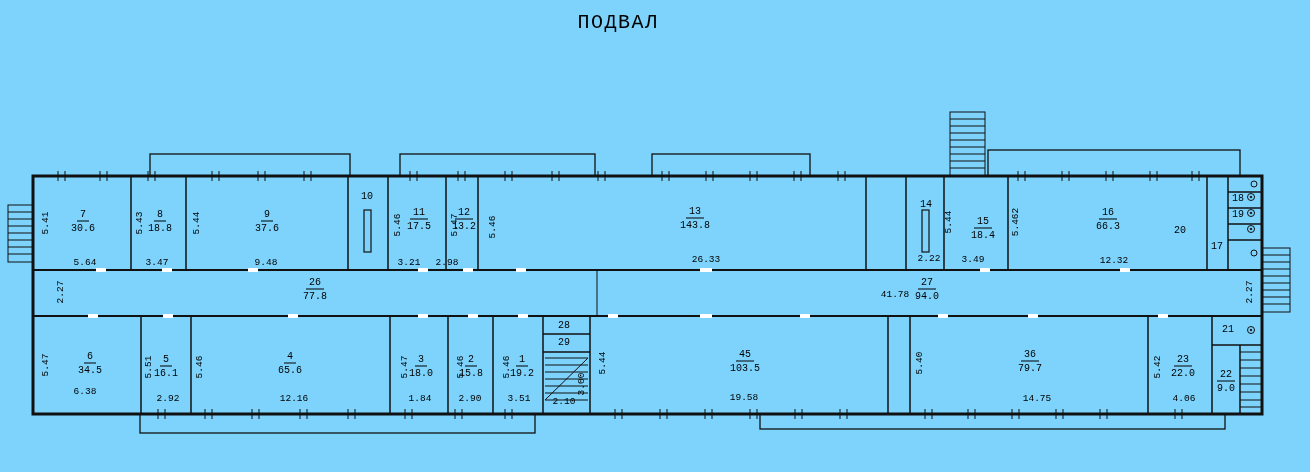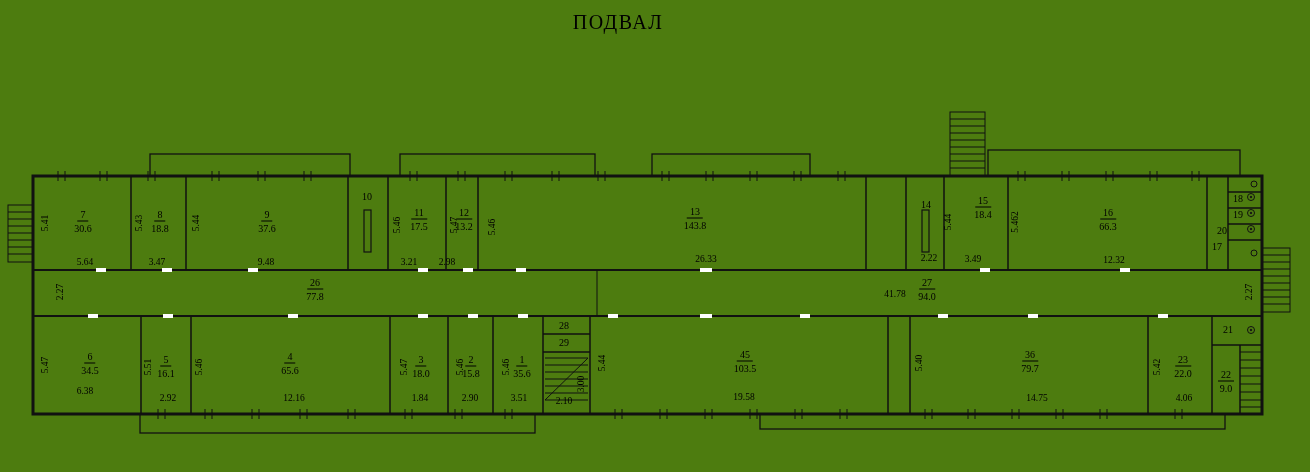--- a/index.html
+++ b/index.html
@@ -1,17 +1,17 @@
 <!DOCTYPE html>
 <html><head>
 <meta charset="utf-8">
 <style>
   html,body{margin:0;padding:0;background:#fff;}
-  .canvas{position:relative;width:1310px;height:472px;background:#4d7c0f;overflow:hidden;
-          font-family:Liberation Serif, serif;color:#111;}
+  .canvas{position:relative;width:1310px;height:472px;background:#7dd3fc;overflow:hidden;
+          font-family:Liberation Mono, monospace;color:#111;}
   .plan-svg{position:absolute;left:0;top:0;}
   .title{position:absolute;left:618px;top:22px;transform:translate(-50%,-50%);
          font-size:20px;letter-spacing:1.5px;color:#000;}
   .lbl{position:absolute;font-size:9.5px;white-space:nowrap;color:#000;
        transform:translate(-50%,-50%);}
   .lbl.v{transform:translate(-50%,-50%) rotate(-90deg);}
   .room{position:absolute;transform:translate(-50%,-50%);text-align:center;
         font-size:10px;line-height:1.15;color:#000;}
   .rn{border-bottom:1px solid #000;padding:0 3px;display:inline-block;}
   .ra{padding-top:1px;}
@@ -221,36 +221,36 @@
   <div class="title">ПОДВАЛ</div>
 
   <div class="room" style="left:83px;top:221px"><div class="rn">7</div><div class="ra">30.6</div></div>
   <div class="room" style="left:160px;top:221px"><div class="rn">8</div><div class="ra">18.8</div></div>
   <div class="room" style="left:267px;top:221px"><div class="rn">9</div><div class="ra">37.6</div></div>
   <div class="room" style="left:367px;top:197px"><div class="rn0">10</div></div>
   <div class="room" style="left:419px;top:219px"><div class="rn">11</div><div class="ra">17.5</div></div>
   <div class="room" style="left:464px;top:219px"><div class="rn">12</div><div class="ra">13.2</div></div>
   <div class="room" style="left:695px;top:218px"><div class="rn">13</div><div class="ra">143.8</div></div>
   <div class="room" style="left:926px;top:205px"><div class="rn0">14</div></div>
-  <div class="room" style="left:983px;top:207px"><div class="rn">15</div><div class="ra">18.4</div></div>
+  <div class="room" style="left:983px;top:228px"><div class="rn">15</div><div class="ra">18.4</div></div>
   <div class="room" style="left:1108px;top:219px"><div class="rn">16</div><div class="ra">66.3</div></div>
   <div class="room" style="left:1217px;top:247px"><div class="rn0">17</div></div>
   <div class="room" style="left:1238px;top:199px"><div class="rn0">18</div></div>
   <div class="room" style="left:1238px;top:215px"><div class="rn0">19</div></div>
-  <div class="room" style="left:1222px;top:231px"><div class="rn0">20</div></div>
+  <div class="room" style="left:1180px;top:231px"><div class="rn0">20</div></div>
 
   <div class="room" style="left:315px;top:289px"><div class="rn">26</div><div class="ra">77.8</div></div>
   <div class="room" style="left:927px;top:289px"><div class="rn">27</div><div class="ra">94.0</div></div>
 
   <div class="room" style="left:90px;top:363px"><div class="rn">6</div><div class="ra">34.5</div></div>
   <div class="room" style="left:166px;top:366px"><div class="rn">5</div><div class="ra">16.1</div></div>
   <div class="room" style="left:290px;top:363px"><div class="rn">4</div><div class="ra">65.6</div></div>
   <div class="room" style="left:421px;top:366px"><div class="rn">3</div><div class="ra">18.0</div></div>
   <div class="room" style="left:471px;top:366px"><div class="rn">2</div><div class="ra">15.8</div></div>
-  <div class="room" style="left:522px;top:366px"><div class="rn">1</div><div class="ra">35.6</div></div>
+  <div class="room" style="left:522px;top:366px"><div class="rn">1</div><div class="ra">19.2</div></div>
   <div class="room" style="left:564px;top:326px"><div class="rn0">28</div></div>
   <div class="room" style="left:564px;top:343px"><div class="rn0">29</div></div>
   <div class="room" style="left:745px;top:361px"><div class="rn">45</div><div class="ra">103.5</div></div>
   <div class="room" style="left:1030px;top:361px"><div class="rn">36</div><div class="ra">79.7</div></div>
   <div class="room" style="left:1183px;top:366px"><div class="rn">23</div><div class="ra">22.0</div></div>
   <div class="room" style="left:1226px;top:381px"><div class="rn">22</div><div class="ra">9.0</div></div>
   <div class="room" style="left:1228px;top:330px"><div class="rn0">21</div></div>
 
   <div class="lbl v" style="left:45px;top:223px">5.41</div>
   <div class="lbl v" style="left:139px;top:223px">5.43</div>

